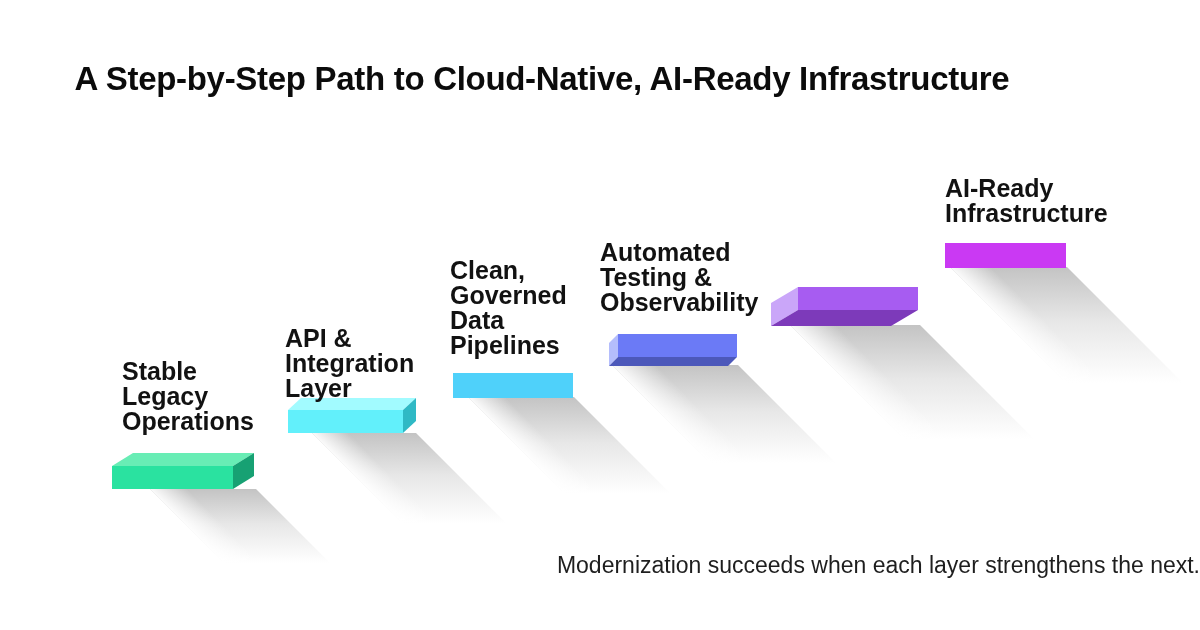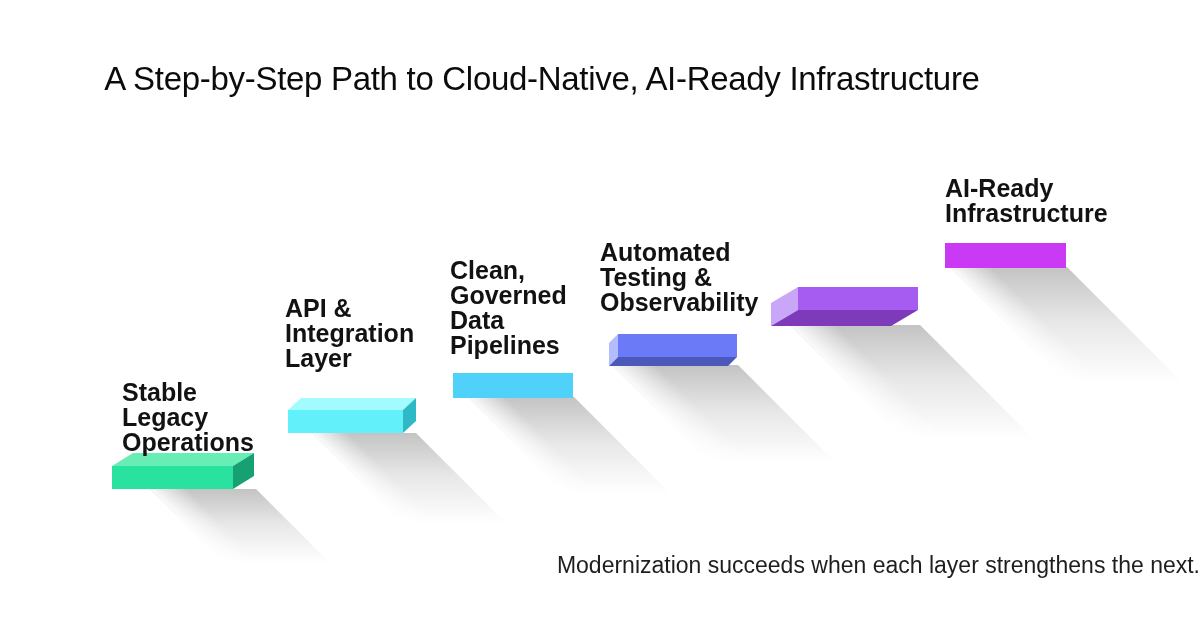--- a/index.html
+++ b/index.html
@@ -18,21 +18,21 @@
     background: #ffffff;
   }
   .title {
     position: absolute;
     top: 60px;
     left: 0;
     width: 1084px;
     margin: 0;
     text-align: center;
     font-size: 33px;
-    font-weight: 400;
+    font-weight: 700;
     letter-spacing: -0.3px;
     color: #0b0b0b;
   }
   .footer {
     position: absolute;
     top: 552px;
     left: 0;
     width: 1200px;
     margin: 0;
     text-align: right;
@@ -40,22 +40,22 @@
     font-weight: 400;
     color: #1e1e1e;
   }
   .label {
     position: absolute;
     font-size: 25px;
     line-height: 25px;
     font-weight: 700;
     color: #121212;
   }
-  #label-1 { left: 122px; top: 380px; width: 122px; }
-  #label-2 { left: 285px; top: 296px; width: 122px; }
+  #label-1 { left: 122px; top: 359px; width: 122px; }
+  #label-2 { left: 285px; top: 326px; width: 122px; }
   #label-3 { left: 450px; top: 258px; width: 112px; }
   #label-4 { left: 600px; top: 240px; width: 138px; }
   #label-5 { left: 755px; top: 199px; width: 135px; }
   #label-6 { left: 945px; top: 176px; width: 142px; }
 
   .shadow {
     position: absolute;
     transform-origin: 0 0;
     transform: skewX(45deg);
     background:

